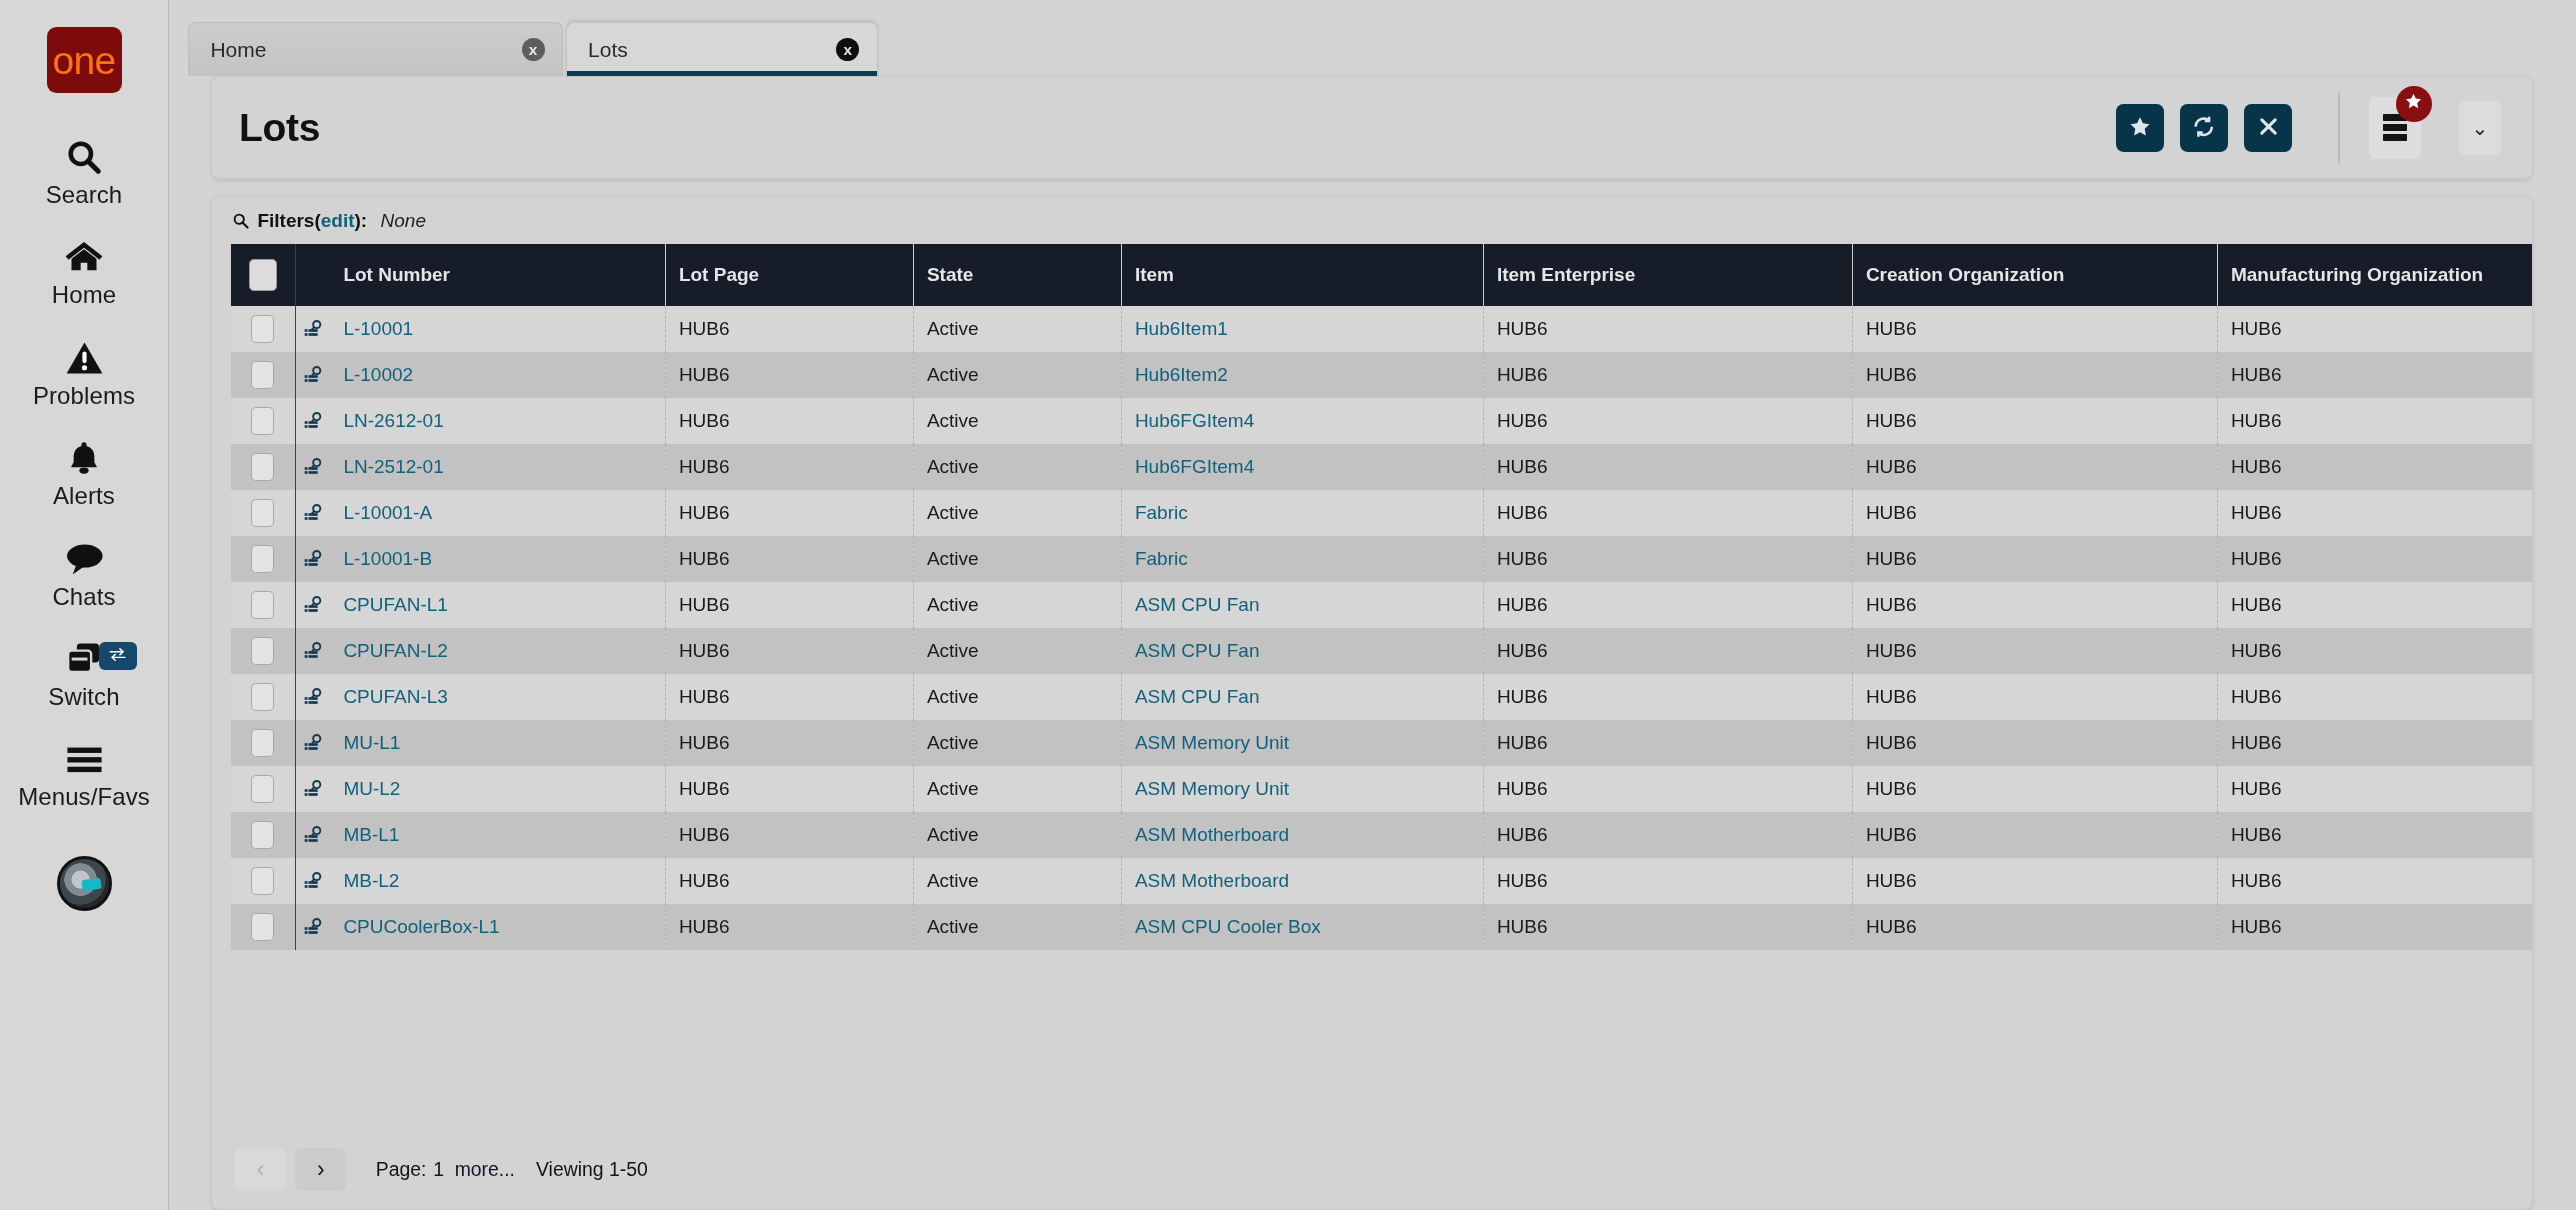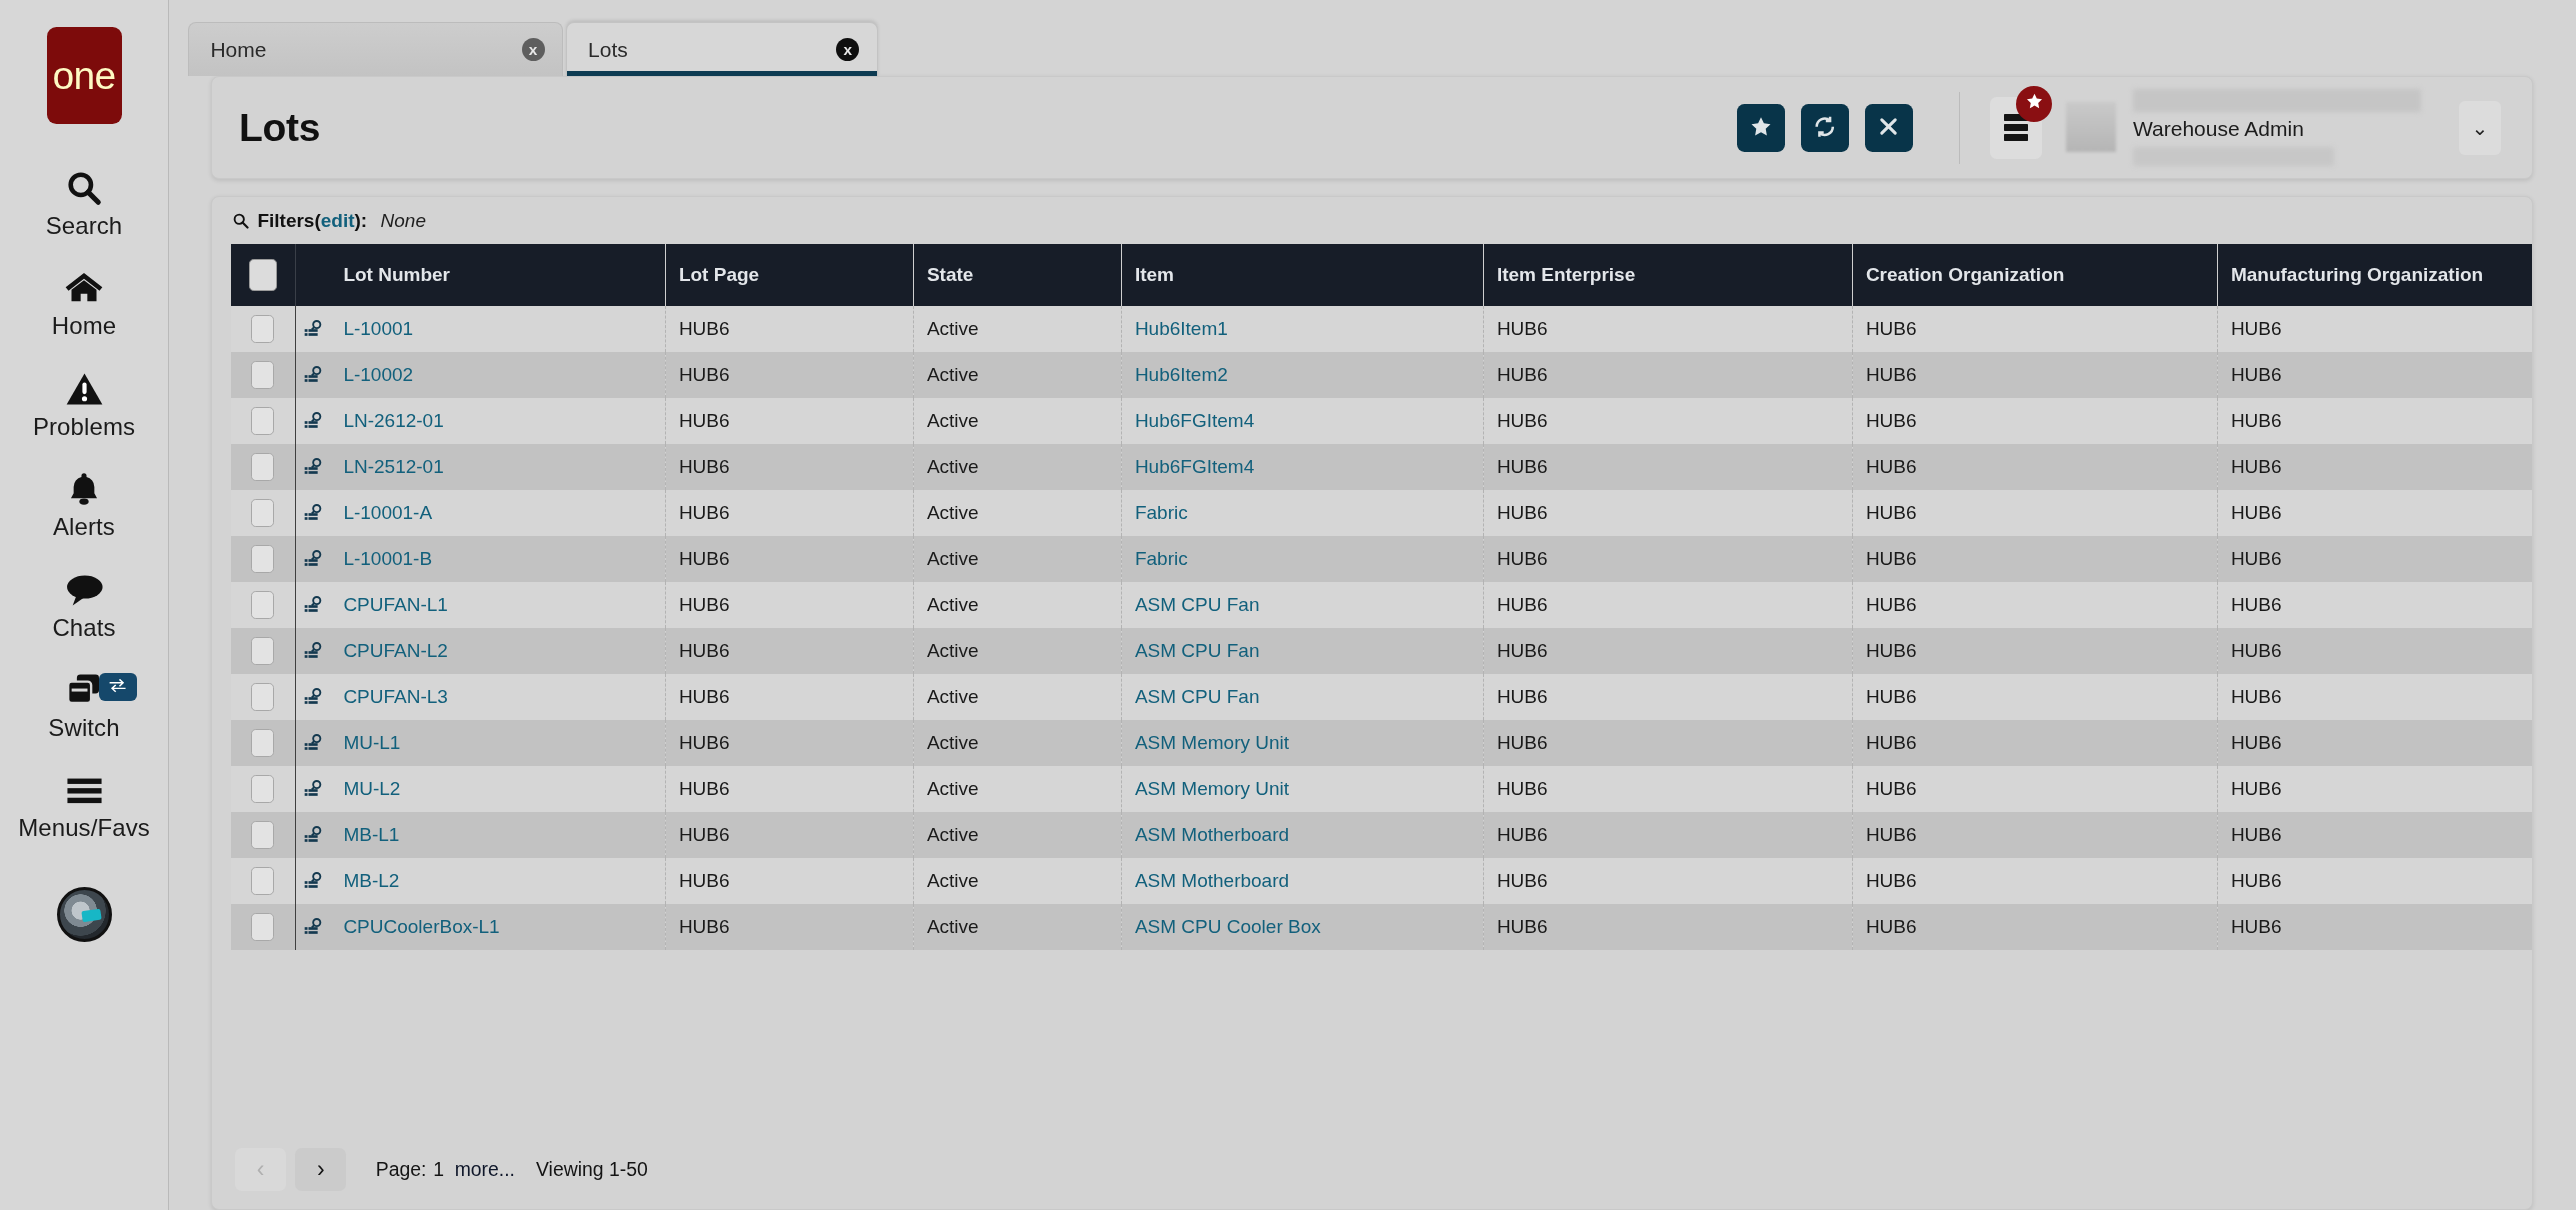--- a/index.html
+++ b/index.html
@@ -18,25 +18,25 @@
   
   .rail {
     width: 169px; flex: 0 0 169px;
     background: #d7d7d7;
     border-right: 1.3px solid #b9b9b9;
     display: flex; flex-direction: column; align-items: center;
     padding-top: 27px;
     position: relative; z-index: 5;
   }
   .brand {
-    width: 75px; height: 97px;
+    width: 75px; height: 66px;
     background: #7d0b0b;
     border-radius: 9.4px;
     display: flex; align-items: center; justify-content: center;
-    color: #fef9c3;
+    color: #f97316;
     font-size: 39px; font-weight: 400; letter-spacing: -0.7px;
     line-height: 1;
     margin-bottom: 43px;
   }
   .rail-item {
     width: 100%;
     display: flex; flex-direction: column; align-items: center;
     margin-bottom: 28px;
     position: relative;
     cursor: pointer;
@@ -476,28 +476,20 @@
           </div>
           <div class="star-badge">
             <span>
               <svg width="19" height="19" viewBox="0 0 24 24">
                   <path d="M12 2.2 l2.9 6.1 6.6.9 -4.8 4.6 1.2 6.6 -5.9-3.2 -5.9 3.2 1.2-6.6 -4.8-4.6 6.6-.9 Z" fill="#fff"></path>
                 </svg>
             </span>
           </div>
         </div>
 
-        <div class="user-block">
-          <div class="user-avatar"></div>
-          <div class="user-text">
-            <div class="user-name"></div>
-            <div class="user-role">Warehouse Admin</div>
-            <div class="user-org"></div>
-          </div>
-        </div>
 
         <div class="caret-btn">⌄</div>
       </div>
     </div>
 
     <div class="content-card">
 
       <div class="filterbar">
         <span class="mag">
           <svg width="17.4" height="17.4" viewBox="0 0 24 24">

